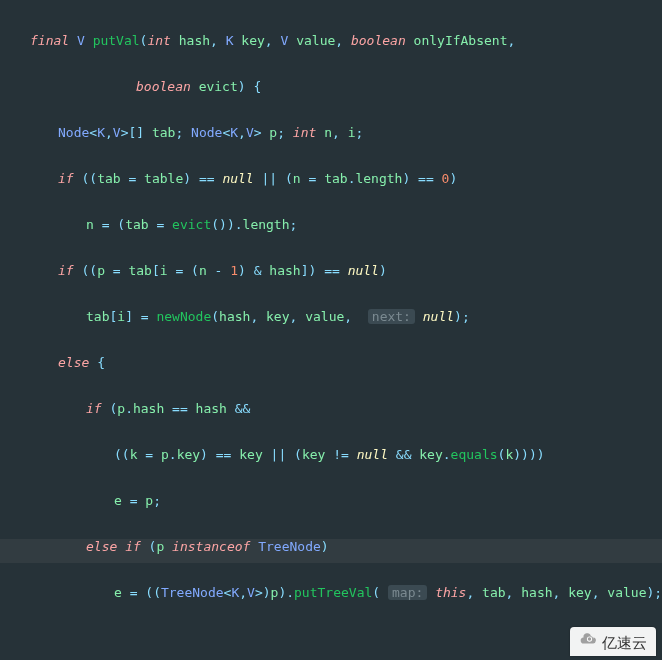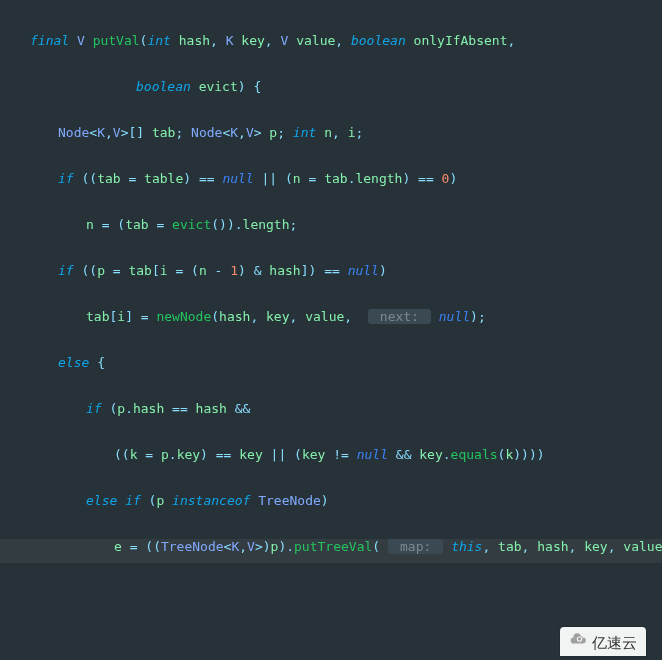--- a/index.html
+++ b/index.html
@@ -16,40 +16,40 @@
   }
   .editor{
     padding:6px 0 0 16px;
     white-space:pre;
   }
   .ln{display:block;}
   .i1{padding-left:14px;}
   .i2{padding-left:42px;}
   .i4{padding-left:70px;}
   .i6{padding-left:98px;}
-  .kw{color:#0ea5e9;font-style:italic;}     
+  .kw{color:#fca5a5;font-style:italic;}     
   .typ{color:#82aaff;}                       
   .fn{color:#22c55e;}                        
   .id{color:#86efac;}                        
   .op{color:#89ddff;}                        
   .num{color:#f78c6c;}                       
-  .nul{color:#3b82f6;font-style:italic;}
-  .hint{background:#3b4a52;color:#7b8a91;border-radius:3px;padding:0 12px;font-style:normal;}
+  .nul{color:#fef9c3;font-style:italic;}
+  .hint{background:#3b4a52;color:#7b8a91;border-radius:3px;padding:0 4px;font-style:normal;}
   .row-hl{
     position:absolute;
     left:0;right:0;
     height:24px;
     top:539px;
     background:#323c41;
     z-index:0;
   }
   .editor{position:relative;z-index:1;}
   .logo{
     position:absolute;
-    right:16px;
+    right:6px;
     bottom:4px;
     background:rgba(255,255,255,0.94);
     border-radius:4px 4px 0 0;
     padding:3px 9px 2px 9px;
     font-family:sans-serif;
     font-size:15px;
     color:#333;
     box-shadow:0 0 2px rgba(0,0,0,.4);
     z-index:5;
     display:flex;
@@ -68,20 +68,21 @@
 <span class="ln i1"><span class="kw">final</span> <span class="typ">V</span> <span class="fn">putVal</span><span class="op">(</span><span class="kw">int</span> <span class="id">hash</span><span class="op">, </span><span class="typ">K</span> <span class="id">key</span><span class="op">, </span><span class="typ">V</span> <span class="id">value</span><span class="op">, </span><span class="kw">boolean</span> <span class="id">onlyIfAbsent</span><span class="op">,</span></span>
 <span class="ln" style="padding-left:120px"><span class="kw">boolean</span> <span class="id">evict</span><span class="op">)</span><span class="op"> {</span></span>
 <span class="ln i2"><span class="typ">Node</span><span class="op">&lt;</span><span class="typ">K</span><span class="op">,</span><span class="typ">V</span><span class="op">&gt;</span><span class="op">[]</span> <span class="id">tab</span><span class="op">; </span><span class="typ">Node</span><span class="op">&lt;</span><span class="typ">K</span><span class="op">,</span><span class="typ">V</span><span class="op">&gt;</span> <span class="id">p</span><span class="op">; </span><span class="kw">int</span> <span class="id">n</span><span class="op">, </span><span class="id">i</span><span class="op">;</span></span>
 <span class="ln i2"><span class="kw">if</span><span class="op"> ((</span><span class="id">tab</span><span class="op"> = </span><span class="id">table</span><span class="op">) == </span><span class="nul">null</span><span class="op"> || (</span><span class="id">n</span><span class="op"> = </span><span class="id">tab</span><span class="op">.</span><span class="id">length</span><span class="op">) == </span><span class="num">0</span><span class="op">)</span></span>
 <span class="ln i4"><span class="id">n</span><span class="op"> = (</span><span class="id">tab</span><span class="op"> = </span><span class="fn">evict</span><span class="op">()).</span><span class="id">length</span><span class="op">;</span></span>
 <span class="ln i2"><span class="kw">if</span><span class="op"> ((</span><span class="id">p</span><span class="op"> = </span><span class="id">tab</span><span class="op">[</span><span class="id">i</span><span class="op"> = (</span><span class="id">n</span><span class="op"> - </span><span class="num">1</span><span class="op">) </span><span class="op">&amp;</span><span> </span><span class="id">hash</span><span class="op">]) == </span><span class="nul">null</span><span class="op">)</span></span>
 <span class="ln i4"><span class="id">tab</span><span class="op">[</span><span class="id">i</span><span class="op">] = </span><span class="fn">newNode</span><span class="op">(</span><span class="id">hash</span><span class="op">, </span><span class="id">key</span><span class="op">, </span><span class="id">value</span><span class="op">,  </span><span class="hint">next:</span><span> </span><span class="nul">null</span><span class="op">);</span></span>
 <span class="ln i2"><span class="kw">else</span><span class="op"> {</span></span>
 <span class="ln i4"><span class="kw">if</span><span class="op"> (</span><span class="id">p</span><span class="op">.</span><span class="id">hash</span><span class="op"> == </span><span class="id">hash</span><span> </span><span class="op">&amp;&amp;</span></span>
 <span class="ln i6"><span class="op">((</span><span class="id">k</span><span class="op"> = </span><span class="id">p</span><span class="op">.</span><span class="id">key</span><span class="op">) == </span><span class="id">key</span><span class="op"> || (</span><span class="id">key</span><span class="op"> != </span><span class="nul">null</span><span class="op"> &amp;&amp; </span><span class="id">key</span><span class="op">.</span><span class="fn">equals</span><span class="op">(</span><span class="id">k</span><span class="op">))))</span></span>
+<span class="ln i6"><span class="id">e</span><span class="op"> = </span><span class="id">p</span><span class="op">;</span></span>
 <span class="ln i4"><span class="kw">else</span> <span class="kw">if</span><span class="op"> (</span><span class="id">p</span><span> </span><span class="kw">instanceof</span><span> </span><span class="typ">TreeNode</span><span class="op">)</span></span>
 <span class="ln i6"><span class="id">e</span><span class="op"> = ((</span><span class="typ">TreeNode</span><span class="op">&lt;</span><span class="typ">K</span><span class="op">,</span><span class="typ">V</span><span class="op">&gt;)</span><span class="id">p</span><span class="op">).</span><span class="fn">putTreeVal</span><span class="op">( </span><span class="hint">map:</span><span> </span><span class="kw">this</span><span class="op">, </span><span class="id">tab</span><span class="op">, </span><span class="id">hash</span><span class="op">, </span><span class="id">key</span><span class="op">, </span><span class="id">value</span><span class="op">);</span></span>
 
 
 
 
 
 
 
 

